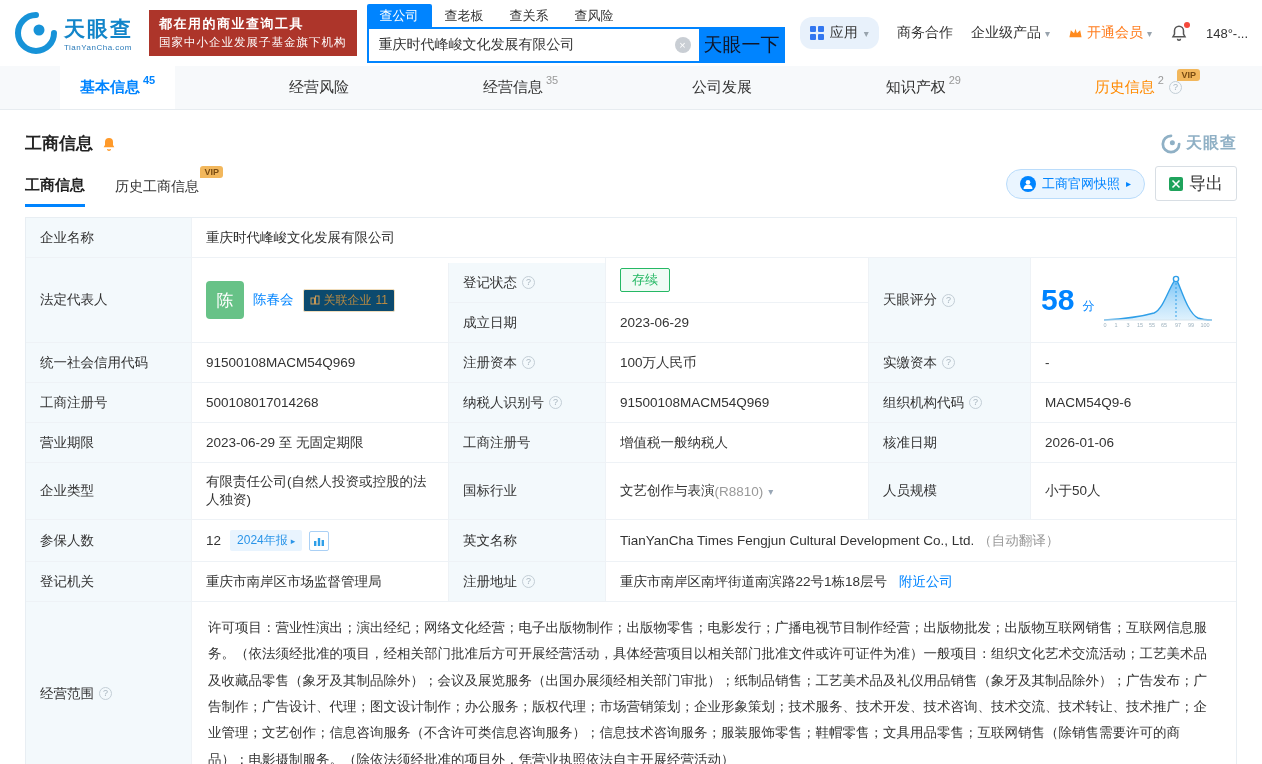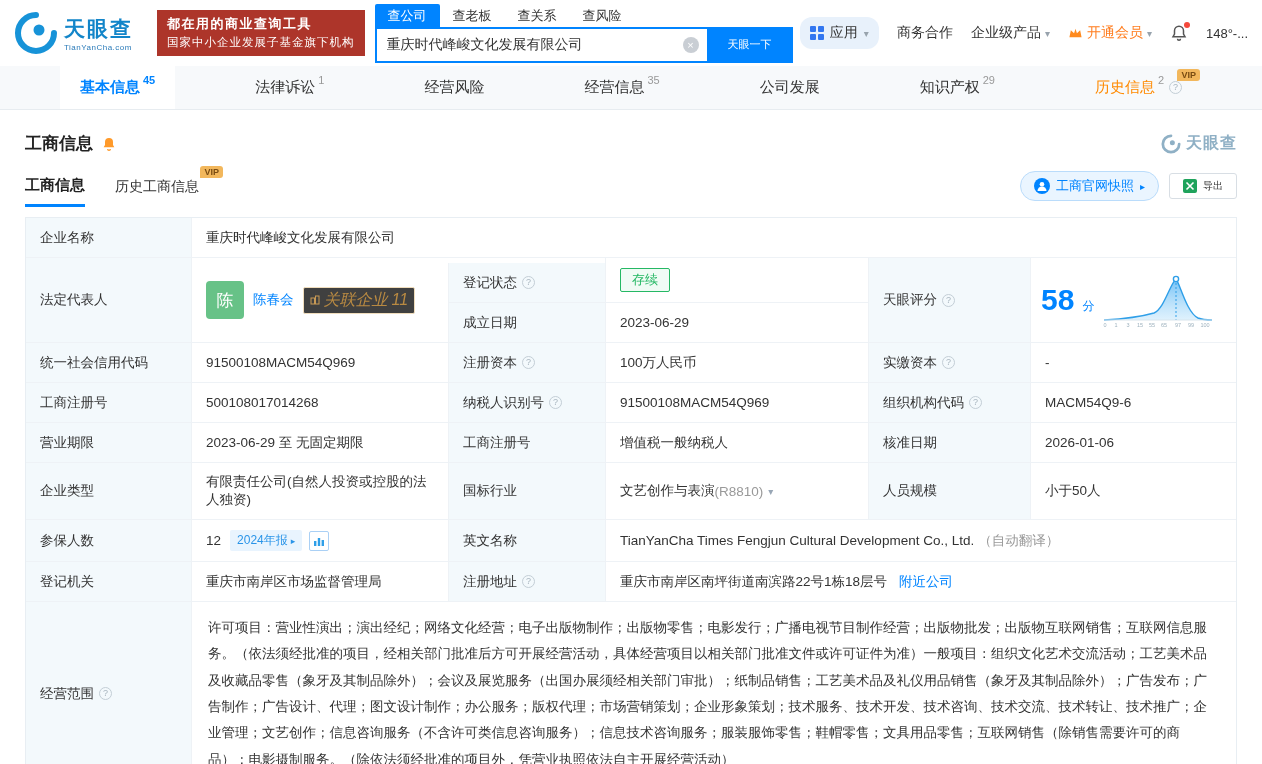--- a/index.html
+++ b/index.html
@@ -8,34 +8,34 @@
     font-family: "Liberation Sans", "DejaVu Sans", sans-serif;
     color: #333; background: #fff; font-size: 14px;
   }
   .page { width: 1262px; height: 764px; position: relative; background:#fff; }
 
   
   .topbar { height: 66px; display: flex; align-items: center; padding: 0 14px; background:#fff; }
   .logo { display:flex; align-items:center; gap:6px; cursor:pointer; }
   .logo-text .cn { font-size: 21px; font-weight: 700; color: #1285c9; letter-spacing:2px; }
   .logo-text .en { font-size: 8px; color: #2b7bb9; letter-spacing: .5px; }
-  .slogan { background:#ad352a; color:#fff; padding:5px 10px; margin-left:24px; line-height:1.45; }
+  .slogan { background:#ad352a; color:#fff; padding:5px 10px; margin-left:16px; line-height:1.45; }
   .slogan .l1 { font-size: 13px; font-weight:700; letter-spacing:1.5px; }
   .slogan .l2 { font-size: 11.5px; letter-spacing:1px; }
 
   .search-wrap { margin-left: 10px; width: 418px; }
   .search-tabs { display:flex; height:23px; }
   .search-tab { padding:0 13px; font-size:13px; line-height:23px; color:#333; cursor:pointer; }
   .search-tab.active { background:#0084ff; color:#fff; border-radius:2px 2px 0 0; }
   .search-box { display:flex; align-items:center; height:36px; border:2px solid #0084ff; background:#fff; }
   .s-input { flex:1; border:none; outline:none; font-size:14px; padding:0 10px; color:#333; min-width:0;
              font-family:"Liberation Sans","DejaVu Sans",sans-serif; }
   .clear-ic { width:16px; height:16px; border-radius:50%; background:#c9ced4; color:#fff; font-size:11px;
               line-height:16px; text-align:center; margin-right:8px; cursor:pointer; flex:none; }
-  .search-btn { height:36px; width:86px; background:#0084ff; color:#ffffff; border:none; font-size:11px;
+  .search-btn { height:36px; width:86px; background:#0084ff; color:#0f172a; border:none; font-size:19px;
                 cursor:pointer; flex:none; margin:-2px -2px -2px 0; font-family:inherit; }
 
   .top-right { margin-left:auto; display:flex; align-items:center; gap:18px; font-size:14px; white-space:nowrap; }
   .apps-chip { display:flex; align-items:center; gap:6px; background:#e8f1fb; padding:7px 10px; border-radius:12px; cursor:pointer; }
   .grid-ic { display:grid; grid-template-columns:6px 6px; grid-gap:2px; }
   .grid-ic i { width:6px; height:6px; background:#3377f0; border-radius:1px; }
   .caret { font-size:10px; color:#98a3ad; }
   .nav-item { cursor:pointer; display:flex; align-items:center; gap:4px; }
   .vip-join { color:#ff7d1f; }
   .bell-wrap { position:relative; cursor:pointer; display:flex; }
@@ -68,42 +68,42 @@
   .subtab-row { display:flex; align-items:flex-end; padding:0 25px; margin-top:16px; height:36px; }
   .subtab { font-size:15px; color:#222; font-weight:700; padding-bottom:9px; border-bottom:3px solid #0084ff; cursor:pointer; }
   .subtab-hist { font-size:14px; color:#333; font-weight:400; padding-bottom:11px; margin-left:30px;
                  position:relative; cursor:pointer; }
   .subtab-hist .vip-tag { position:absolute; top:-12px; right:-24px; }
   .head-btns { margin-left:auto; display:flex; gap:10px; align-items:center; padding-bottom:6px; }
   .snap-btn { display:flex; align-items:center; gap:6px; background:#eaf5ff; border:1px solid #badcfb;
               color:#0084ff; border-radius:15px; padding:5px 13px; font-size:13px; cursor:pointer; }
   .snap-arrow { font-size:10px; color:#0084ff; }
   .export-btn { display:flex; align-items:center; gap:6px; background:#fff; border:1px solid #d8dee4;
-                border-radius:3px; padding:5px 13px; font-size:10px; color:#333; cursor:pointer; }
+                border-radius:3px; padding:5px 13px; font-size:17px; color:#333; cursor:pointer; }
 
   
   .info-table { margin:10px 25px 0; border:1px solid #e8eef3; font-size:13.5px; }
   .t-row { display:flex; align-items:stretch; border-top:1px solid #eef2f6; }
   .t-row:first-child { border-top:none; }
   .cell { display:flex; align-items:center; padding:10px 14px; border-left:1px solid #eef2f6; min-height:39px; }
   .cell:first-child { border-left:none; }
   .lab { background:#f3f9fc; color:#333; }
   .val { background:#fff; color:#333; }
   .w1{width:165px;flex:none;} .w2{width:257px;flex:none;} .w3{width:157px;flex:none;}
   .w5{width:162px;flex:none;} .grow{flex:1;min-width:0;}
   .mid-col { width:420px; flex:none; display:flex; flex-direction:column; }
   .mid-row { display:flex; flex:1;align-items:flex-end; }
   .mid-row + .mid-row { border-top:1px solid #eef2f6; }
   .mid-row .cell:first-child { border-left:1px solid #eef2f6; }
 
   .avatar { width:38px; height:38px; border-radius:4px; background:#67c287; color:#fff; font-size:17px;
             display:flex; align-items:center; justify-content:center; flex:none; cursor:pointer; }
   .rep-name { color:#0084ff; margin:0 9px; cursor:pointer; }
-  .rel-badge { display:flex; align-items:center; gap:4px; border:1px solid #f0ddbc; background:#404040;
-               border-radius:2px; font-size:16px; color:#b98a42; padding:2px 6px; cursor:pointer; white-space:nowrap;font-style:italic; }
+  .rel-badge { display:flex; align-items:center; gap:4px; border:1px solid #f0ddbc; background:#0c4a6e;
+               border-radius:2px; font-size:12px; color:#b98a42; padding:2px 6px; cursor:pointer; white-space:nowrap; }
   .status-badge { border:1px solid #25b864; color:#25b864; background:#f0fbf5; border-radius:2px;
                   padding:2px 11px; font-size:13px; }
   .link { color:#0084ff; cursor:pointer; }
   .gray { color:#999; }
   .score-cell { gap:8px; padding:6px 10px; }
   .score-num { color:#0084ff; font-size:30px; font-weight:700; line-height:1; }
   .score-unit { color:#0084ff; font-size:12px; margin-top:13px; }
   .report-badge { background:#e9f4fe; color:#2a94e8; font-size:12px; padding:2px 7px; border-radius:2px;
                   margin-left:9px; cursor:pointer; display:flex; align-items:center; gap:3px; }
   .report-badge .ra { font-size:9px; }
@@ -181,24 +181,20 @@
         <span class="bell-dot"></span>
       </div>
       <span class="temp">148°-...</span>
     </div>
   </header>
 
   <nav class="tabbar">
     <div class="ctab active">
       <span>基本信息</span>
       <span class="cnt">45</span>
-    </div>
-    <div class="ctab">
-      <span>法律诉讼</span>
-      <span class="cnt">1</span>
     </div>
     <div class="ctab">
       <span>经营风险</span>
     </div>
     <div class="ctab">
       <span>经营信息</span>
       <span class="cnt">35</span>
     </div>
     <div class="ctab">
       <span>公司发展</span>

